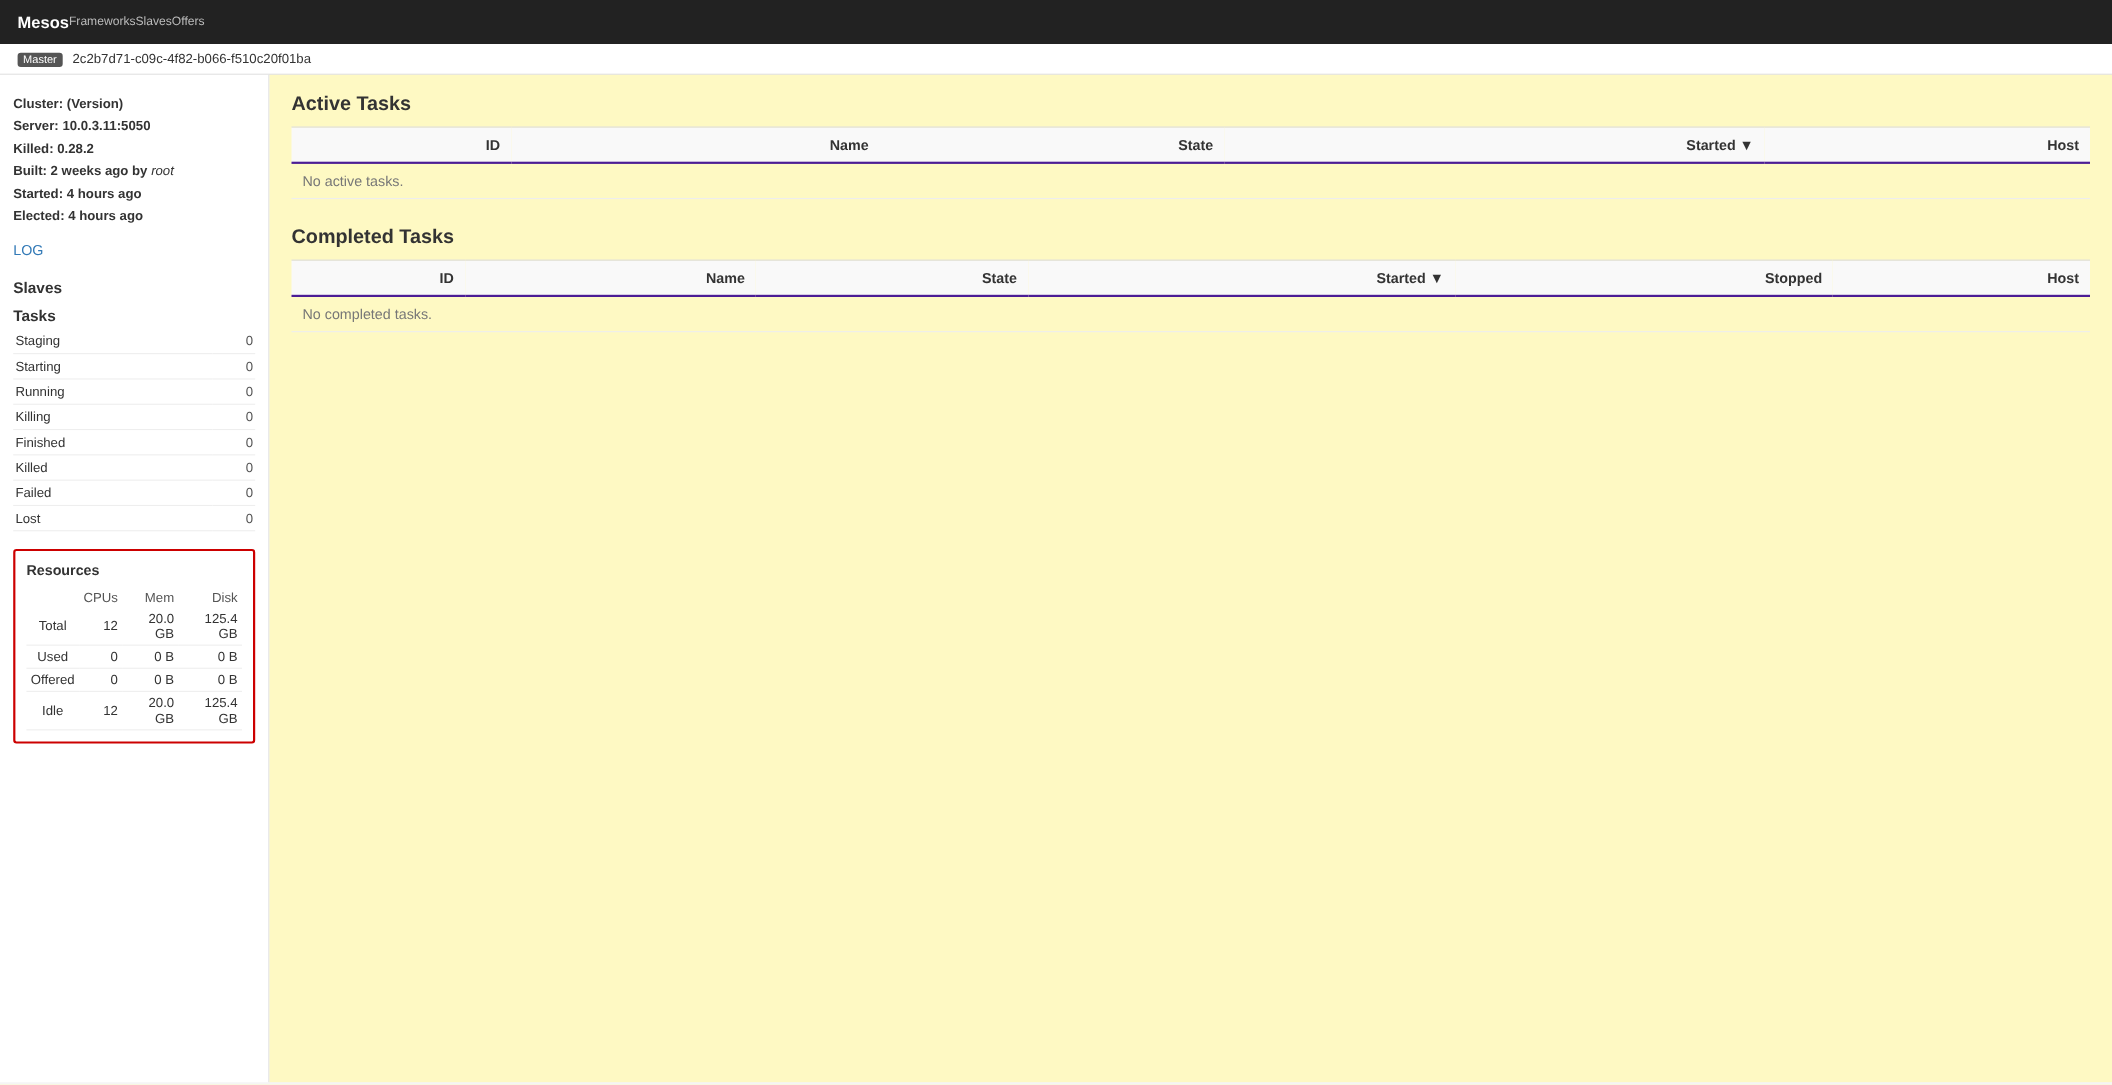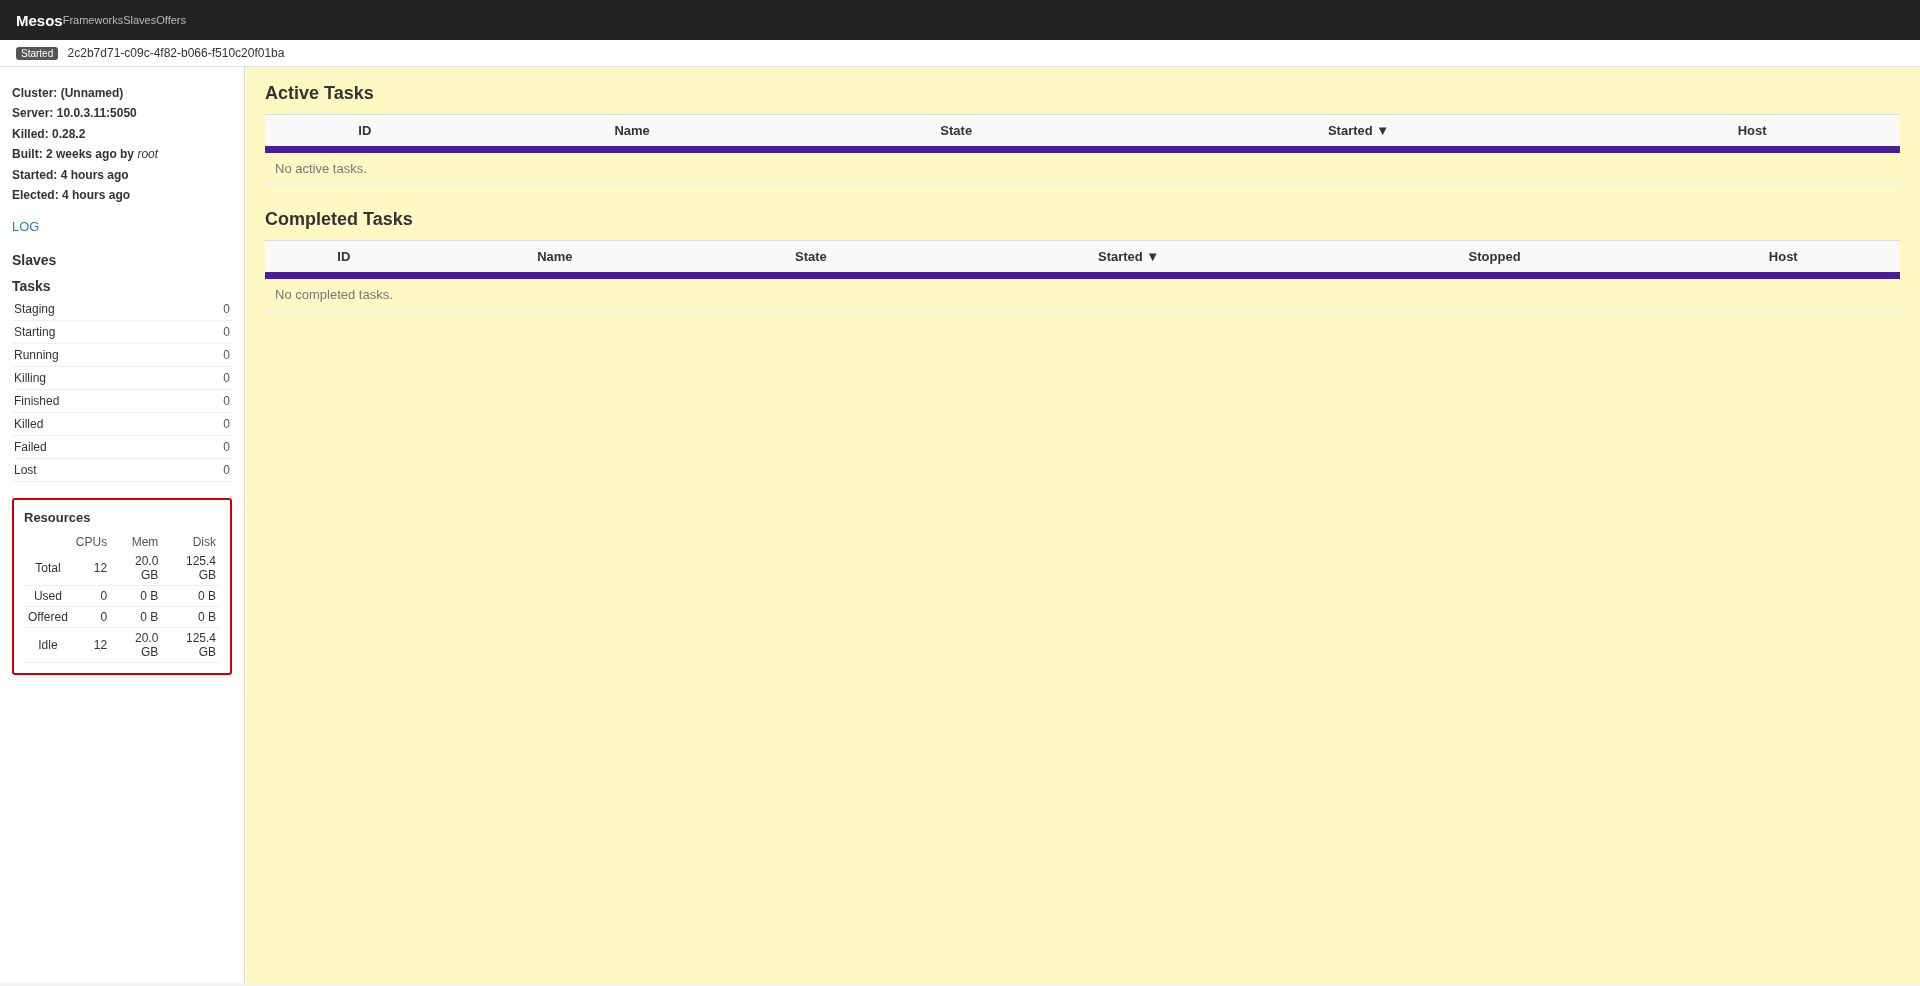--- a/index.html
+++ b/index.html
@@ -109,53 +109,53 @@
       border-collapse: collapse;
       margin-bottom: 24px;
       font-size: 13px;
     }
     .data-table thead tr {
       background: #f9f9f9;
       border-bottom: 1px solid #ddd;
     }
     .data-table th {
       padding: 8px 10px;
-      text-align: center;
+      text-align: right;
       font-weight: bold;
       color: #333;
       border-top: 1px solid #ddd;
-      border-bottom: 7px solid #4c1d95;
+      border-bottom: 2px solid #4c1d95;
     }
     .data-table td {
       padding: 8px 10px;
       border-bottom: 1px solid #eee;
       color: #555;
     }
     .no-data-row td { color: #777; font-style: normal; }
   </style>
 </head>
 <body>
 
 <nav class="navbar">
   <span class="navbar-brand">Mesos</span>
   <a class="navbar-link">Frameworks</a>
   <a class="navbar-link">Slaves</a>
   <a class="navbar-link">Offers</a>
 </nav>
 
 <div class="master-bar">
-  <span class="master-badge">Started</span>
+  <span class="master-badge">Master</span>
   <span>2c2b7d71-c09c-4f82-b066-f510c20f01ba</span>
 </div>
 
 <div class="layout">
 
   <aside class="sidebar">
     <div class="sidebar-info">
-      <div><span>Cluster:</span> <span>(Unnamed)</span></div>
+      <div><span>Cluster:</span> <span>(Version)</span></div>
       <div><span>Server:</span> <span>10.0.3.11:5050</span></div>
       <div><span>Killed:</span> <span>0.28.2</span></div>
       <div><span>Built:</span> <span>2 weeks ago by </span><em>root</em></div>
       <div><span>Started:</span> <span>4 hours ago</span></div>
       <div><span>Elected:</span> <span>4 hours ago</span></div>
     </div>
 
     <a class="sidebar-log">LOG</a>
 
     <div class="sidebar-section-title">Slaves</div>

